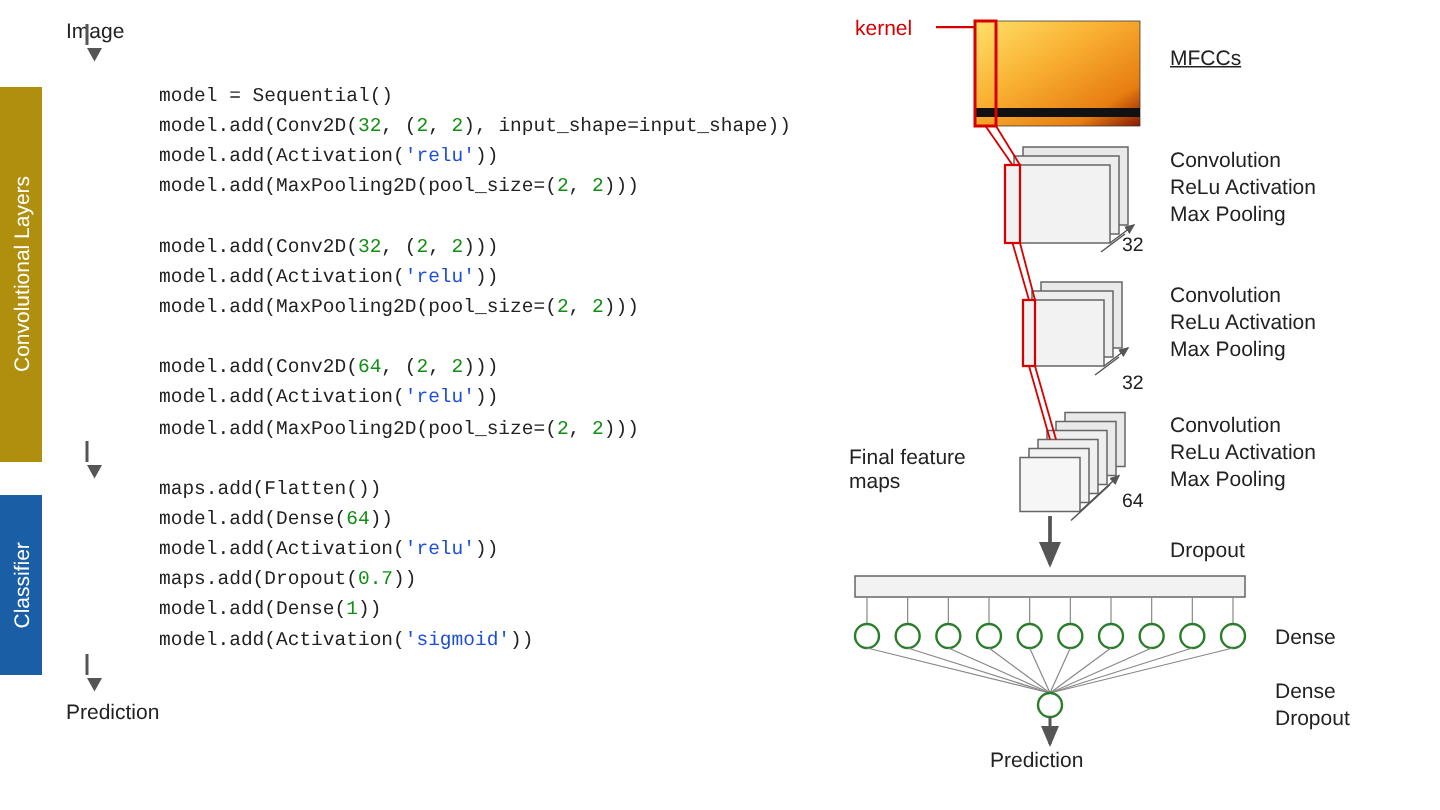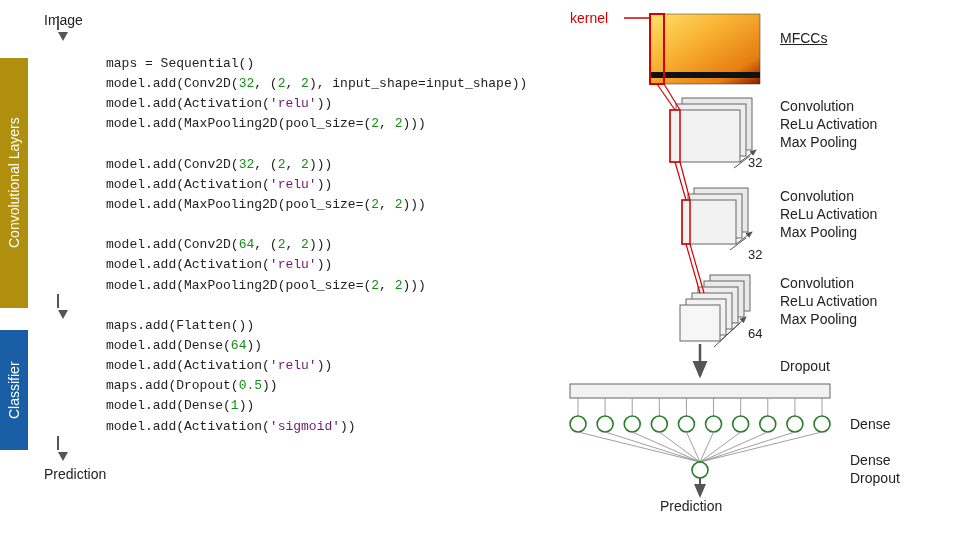--- a/index.html
+++ b/index.html
@@ -12,21 +12,21 @@
   .vbar.clf  { top: 330px; height: 120px; background: #1a5fa5; }
   .flow-label { position:absolute; left:44px; font-size:14px; color:#222; }
   .flow-label.image { top:12px; }
   .flow-label.pred  { top:466px; }
   .arrow-down { position:absolute; left:58px; top:32px; }
   .arrow-down2{ position:absolute; left:58px; top:310px; }
   .arrow-down3{ position:absolute; left:58px; top:452px; }
 
   .code { font-family: "Courier New", monospace; font-size: 13px; line-height: 1.55; white-space: pre; position: absolute; left: 106px; top: 54px; color: #222; }
   .code .num { color: #128f12; }
-  .code .str { color: #701a75; }
+  .code .str { color: #1d4ed8; }
 
   
   .right svg { position:absolute; left:0; top:0; }
   .rlabel { position:absolute; font-size:14px; color:#222; }
   .rlabel.kernel { color:#d60000; }
   .rlabel.small { font-size:13px; }
 
   
   .adown { width:0; height:0; border-left:5px solid transparent; border-right:5px solid transparent; border-top:9px solid #555; position:relative; }
   .astem { position:absolute; left:-1px; top:-16px; width:2px; height:14px; background:#555; }
@@ -55,37 +55,37 @@
     <div class="vbar clf">
         <span>Classifier</span>
       </div>
 
     <div class="arrow-down3">
         <div class="astem"></div>
         <div class="adown"></div>
       </div>
     <div class="flow-label pred">Prediction</div>
 
-    <div class="code"><span>maps = Sequential()</span>
+    <div class="code"><span>model = Sequential()</span>
 <span>model.add(Conv2D(</span><span class="num">32</span><span>, (</span><span class="num">2</span><span>, </span><span class="num">2</span><span>), input_shape=input_shape))</span>
 <span>model.add(Activation(</span><span class="str">'relu'</span><span>))</span>
 <span>model.add(MaxPooling2D(pool_size=(</span><span class="num">2</span><span>, </span><span class="num">2</span><span>)))</span>
 
 <span>model.add(Conv2D(</span><span class="num">32</span><span>, (</span><span class="num">2</span><span>, </span><span class="num">2</span><span>)))</span>
 <span>model.add(Activation(</span><span class="str">'relu'</span><span>))</span>
 <span>model.add(MaxPooling2D(pool_size=(</span><span class="num">2</span><span>, </span><span class="num">2</span><span>)))</span>
 
 <span>model.add(Conv2D(</span><span class="num">64</span><span>, (</span><span class="num">2</span><span>, </span><span class="num">2</span><span>)))</span>
 <span>model.add(Activation(</span><span class="str">'relu'</span><span>))</span>
 <span>model.add(MaxPooling2D(pool_size=(</span><span class="num">2</span><span>, </span><span class="num">2</span><span>)))</span>
 
 <span>maps.add(Flatten())</span>
 <span>model.add(Dense(</span><span class="num">64</span><span>))</span>
 <span>model.add(Activation(</span><span class="str">'relu'</span><span>))</span>
-<span>maps.add(Dropout(</span><span class="num">0.5</span><span>))</span>
+<span>maps.add(Dropout(</span><span class="num">0.7</span><span>))</span>
 <span>model.add(Dense(</span><span class="num">1</span><span>))</span>
 <span>model.add(Activation(</span><span class="str">'sigmoid'</span><span>))</span></div>
   </div>
 
   <div class="right">
     <div class="rlabel kernel" style="left:50px; top:10px;">kernel</div>
     <div class="rlabel" style="left:260px; top:30px;text-decoration:underline;">MFCCs</div>
 
     <div class="rlabel" style="left:260px; top:98px;">Convolution</div>
     <div class="rlabel" style="left:260px; top:116px;">ReLu Activation</div>
@@ -95,20 +95,22 @@
     <div class="rlabel" style="left:260px; top:188px;">Convolution</div>
     <div class="rlabel" style="left:260px; top:206px;">ReLu Activation</div>
     <div class="rlabel" style="left:260px; top:224px;">Max Pooling</div>
     <div class="rlabel small" style="left:228px; top:247px;">32</div>
 
     <div class="rlabel" style="left:260px; top:275px;">Convolution</div>
     <div class="rlabel" style="left:260px; top:293px;">ReLu Activation</div>
     <div class="rlabel" style="left:260px; top:311px;">Max Pooling</div>
     <div class="rlabel small" style="left:228px; top:326px;">64</div>
 
+    <div class="rlabel" style="left:46px; top:296px; white-space:pre-line;">Final feature
+maps</div>
     <div class="rlabel" style="left:260px; top:358px;">Dropout</div>
 
     <div class="rlabel" style="left:330px; top:416px;">Dense</div>
     <div class="rlabel" style="left:330px; top:434px;margin-top:36px;">Dropout</div>
     <div class="rlabel" style="left:330px; top:452px;">Dense</div>
     <div class="rlabel" style="left:140px; top:498px;">Prediction</div>
 
     <svg width="440" height="540">
       <defs>
         <marker id="ar" markerWidth="8" markerHeight="8" refX="6" refY="3" orient="auto">

